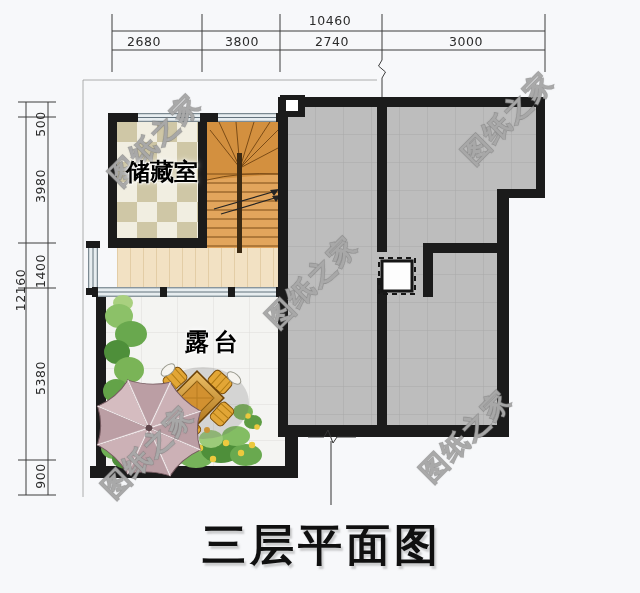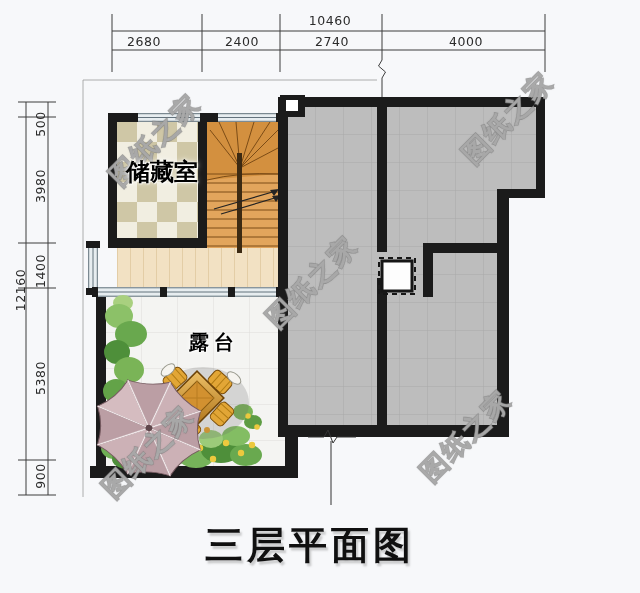--- a/index.html
+++ b/index.html
@@ -10,22 +10,22 @@
        transform:translate(-50%,-50%);letter-spacing:.5px;}
   .dim.v{transform:translate(-50%,-50%) rotate(-90deg);}
   .lbl{position:absolute;font-weight:bold;color:#000000;white-space:nowrap;
        transform:translate(-50%,-50%);
        text-shadow:0 0 3px #fff,0 0 6px rgba(255,255,255,.85),1px 1px 0 rgba(255,255,255,.7);}
   .wm{position:absolute;font-size:27px;font-weight:bold;white-space:nowrap;letter-spacing:2px;
       color:rgba(255,255,255,.92);
       -webkit-text-stroke:1.2px rgba(125,125,125,.65);
       text-shadow:0 0 2px rgba(110,110,110,.4);
       transform:translate(-50%,-50%) rotate(-45deg);}
-  .title{position:absolute;left:310px;top:545px;transform:translate(-50%,-50%);
-         font-size:38px;font-weight:bold;color:#101010;letter-spacing:4px;white-space:nowrap;
+  .title{position:absolute;left:322px;top:545px;transform:translate(-50%,-50%);
+         font-size:44px;font-weight:bold;color:#101010;letter-spacing:4px;white-space:nowrap;
          text-shadow:2px 3px 2px rgba(120,120,120,.35);}
 </style>
 </head>
 <body>
 
 <div class="stage">
 
   <svg width="640" height="593" viewBox="0 0 640 593">
     <defs>
       <pattern id="pChecker" x="117" y="122" width="40" height="40" patternUnits="userSpaceOnUse">
@@ -212,27 +212,27 @@
     </g>
   </svg>
 
   <div class="wm" style="left:155px;top:140px">图纸之家</div>
   <div class="wm" style="left:508px;top:118px">图纸之家</div>
   <div class="wm" style="left:312px;top:282px">图纸之家</div>
   <div class="wm" style="left:148px;top:452px">图纸之家</div>
   <div class="wm" style="left:466px;top:436px">图纸之家</div>
 
   <div class="lbl" style="left:162px;top:172px;font-size:24px">储藏室</div>
-  <div class="lbl" style="left:214px;top:342px;font-size:20px;letter-spacing:5px">露台</div>
+  <div class="lbl" style="left:214px;top:342px;font-size:24px;letter-spacing:5px">露台</div>
 
   <div class="dim" style="left:330px;top:20px">10460</div>
   <div class="dim" style="left:144px;top:41px">2680</div>
-  <div class="dim" style="left:242px;top:41px">2400</div>
+  <div class="dim" style="left:242px;top:41px">3800</div>
   <div class="dim" style="left:332px;top:41px">2740</div>
-  <div class="dim" style="left:466px;top:41px">4000</div>
+  <div class="dim" style="left:466px;top:41px">3000</div>
 
   <div class="dim v" style="left:20px;top:290px">12160</div>
   <div class="dim v" style="left:40px;top:124px">500</div>
   <div class="dim v" style="left:40px;top:186px">3980</div>
   <div class="dim v" style="left:40px;top:271px">1400</div>
   <div class="dim v" style="left:40px;top:378px">5380</div>
   <div class="dim v" style="left:40px;top:476px">900</div>
 
   <div class="title">三层平面图</div>
 </div>

